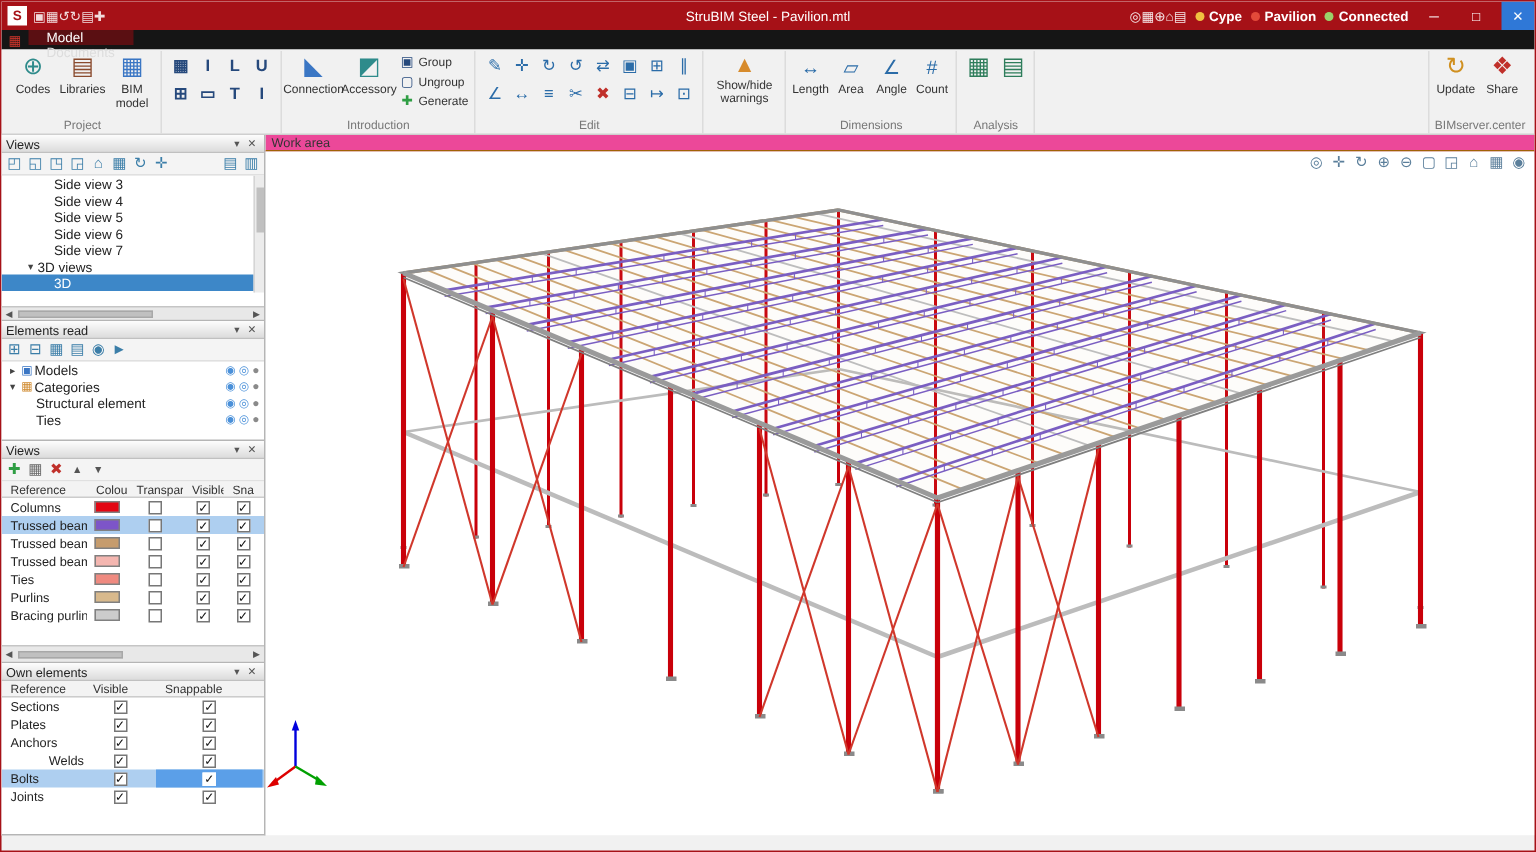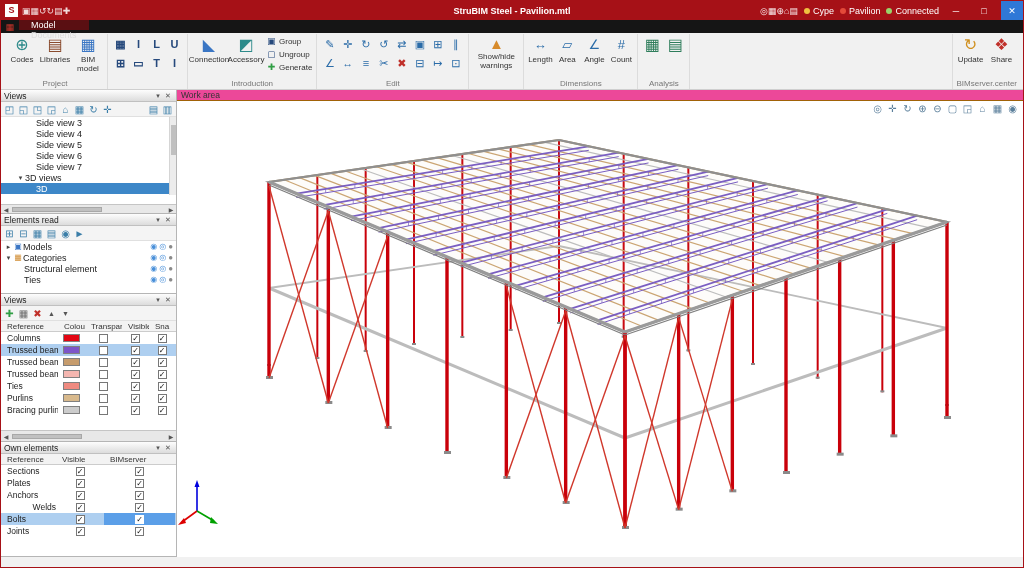--- a/index.html
+++ b/index.html
@@ -7,23 +7,23 @@
   .window {
     width:1024px; height:568px; position:relative; overflow:hidden;
     font-family:"Liberation Sans", sans-serif; font-size:9px; color:#222;
     background:#f1f1f1; border:1px solid #a61117;
   }
   
   .titlebar { height:19px; background:#a61117; display:flex; align-items:center; color:#fff; position:relative; }
   .tb-left { display:flex; align-items:center; gap:4px; padding-left:4px; }
   .tb-appicon { width:13px; height:13px; background:#fff; color:#a61117; font-size:9px; font-weight:bold; text-align:center; line-height:13px; }
   .tb-ic { font-size:9px; opacity:.85; width:12px; text-align:center; }
-  .tb-title { position:absolute; left:0; right:0; text-align:center; font-size:9px; pointer-events:none;font-weight:bold; }
+  .tb-title { position:absolute; left:0; right:0; text-align:center; font-size:9px; pointer-events:none; }
   .tb-right { margin-left:auto; display:flex; align-items:center; gap:6px; z-index:2; }
-  .tb-badge { display:flex; align-items:center; gap:3px; font-size:9px; }
+  .tb-badge { display:flex; align-items:center; gap:3px; font-size:9px;font-weight:bold; }
   .dot { width:6px; height:6px; border-radius:50%; display:inline-block; }
   .winbtn { width:22px; height:19px; display:flex; align-items:center; justify-content:center; font-size:9px; }
   .winbtn.close { background:#2f78d7; }
   
   .tabbar { height:13px; background:#151515; display:flex; align-items:stretch; color:#ddd; }
   .tab { padding:0 12px; display:flex; align-items:center; font-size:9px; }
   .tab.active { background:#5a0f12; color:#fff; }
   .tab-lead { width:18px; display:flex; align-items:center; justify-content:center; color:#d0352b; font-size:9px; }
   
   .ribbon { height:57px; background:#f1f1f1; border-bottom:1px solid #cfcfcf; display:flex; align-items:stretch; padding:1px 2px 0 2px; }
@@ -536,21 +536,21 @@
       <div class="panel" style="flex:1">
         <div class="phead">
           <span>Own elements</span>
           <span class="sp"></span>
           <span class="pico">▾</span>
           <span class="pico">✕</span>
         </div>
         <div class="thdr" id="own-header">
             <span class="cell" style="width: 55px;">Reference</span>
             <span class="cell" style="width: 48px;">Visible</span>
-            <span class="cell" style="width: 71px;">BIMserver</span>
+            <span class="cell" style="width: 71px;">Snappable</span>
           </div>
         <div class="rowsarea" id="own-rows">
             <div class="drow">
               <span class="cell" style="width: 55px;">Sections</span>
               <span class="ccell" style="width: 48px;">
                 <span class="cb">✓</span>
               </span>
               <span class="ccell" style="width: 71px;">
                 <span class="cb">✓</span>
               </span>

